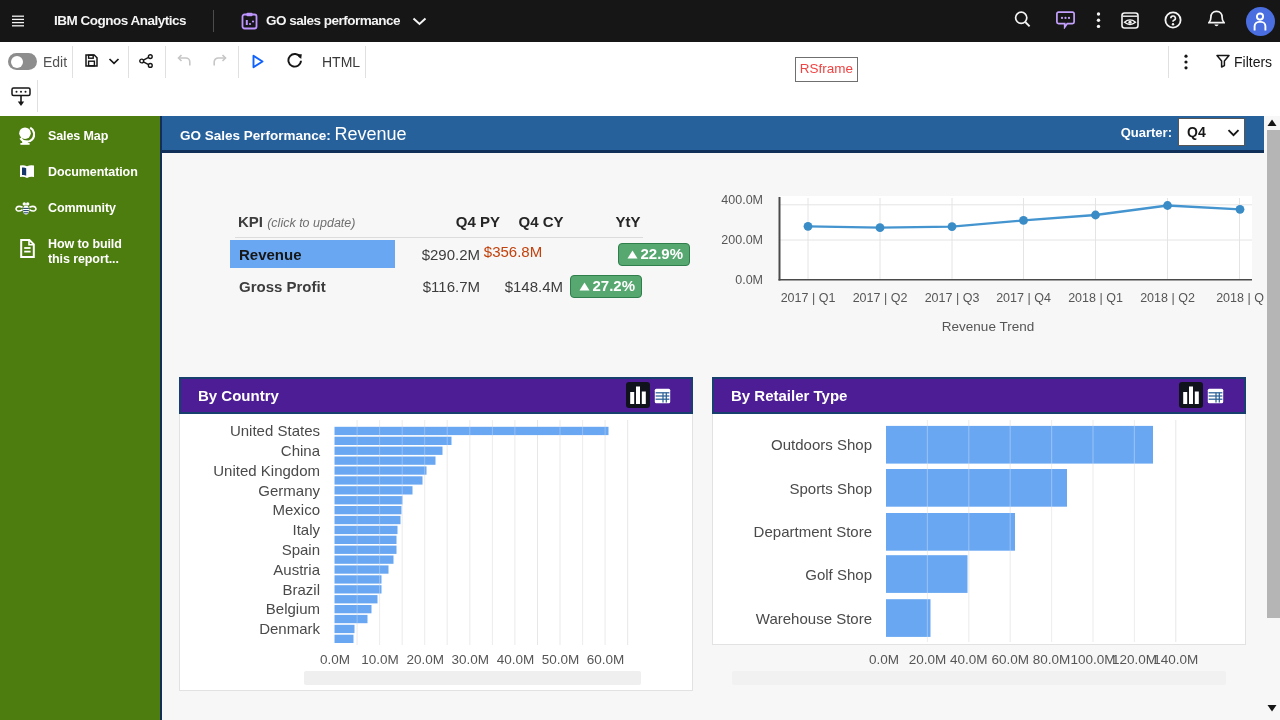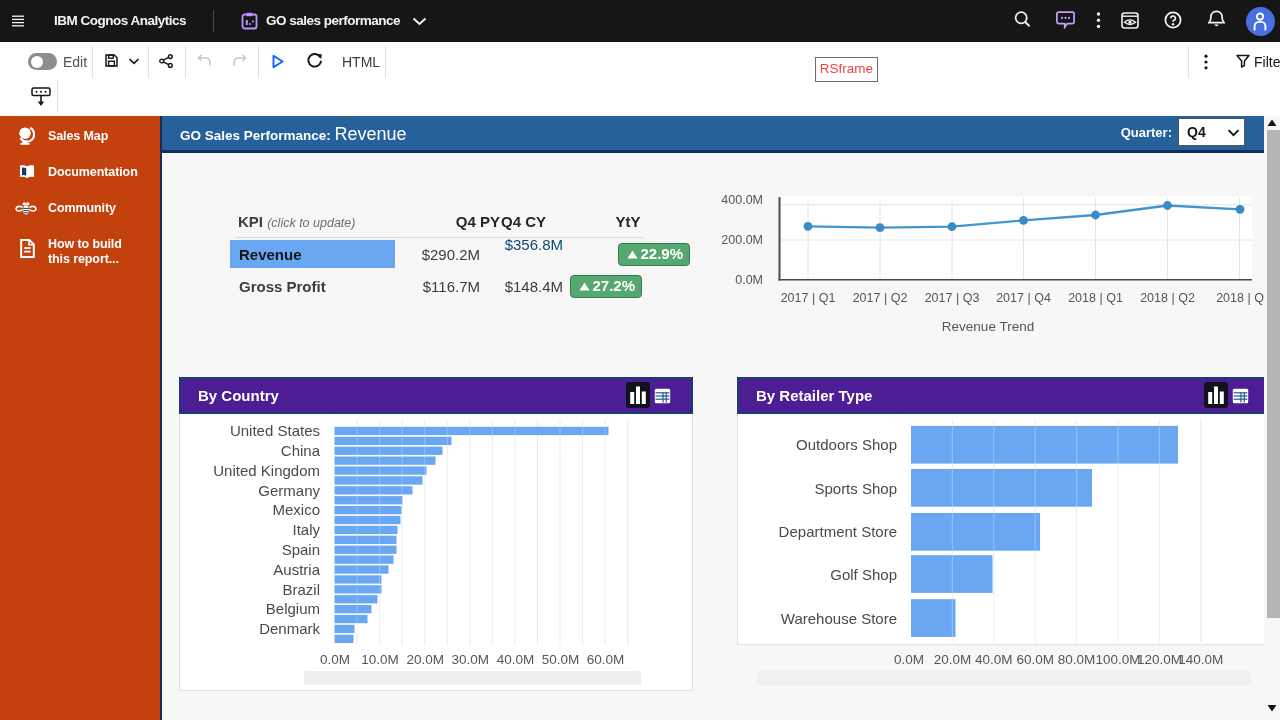--- a/index.html
+++ b/index.html
@@ -3,25 +3,25 @@
 <meta charset="utf-8">
 <style>
   * { margin:0; padding:0; box-sizing:border-box; }
   html,body { width:1280px; height:720px; overflow:hidden; }
   body { font-family:"Liberation Sans", sans-serif; position:relative; background:#fff; }
   .abs { position:absolute; white-space:nowrap; }
   
   #topbar { left:0; top:0; width:1280px; height:42px; background:#161616;padding-left:32px; }
   #topbar .ttl { color:#f4f4f4; font-weight:bold; font-size:13.5px; line-height:42px; letter-spacing:-0.5px; }
   
-  #toolbar { left:0; top:42px; width:1172px; height:74px; background:#ffffff;margin-left:20px; }
+  #toolbar { left:0; top:42px; width:1172px; height:74px; background:#ffffff; }
   .vdiv { position:absolute; width:1px; top:4px; height:32px; background:#e0e0e0; }
   .tbtxt { position:absolute; font-size:14px; top:11.5px; }
   
-  #sidebar { left:0; top:116px; width:161.5px; height:604px; background:#c2410c; border-right:2px solid #132f59; }
+  #sidebar { left:0; top:116px; width:161.5px; height:604px; background:#4d7c0f; border-right:2px solid #132f59; }
   .sbitem { position:absolute; color:#ffffff; font-size:12.5px; font-weight:bold; left:48px; letter-spacing:-0.1px; }
   
   #content { left:162px; top:116px; width:1102px; height:604px; background:#f7f7f7; }
   #rheader { left:162px; top:116px; width:1102px; height:37px; background:#27619c; border-bottom:3px solid #10305a; }
   .panel { position:absolute; }
   .pbody { position:absolute; left:0; top:37px; right:0; bottom:0; background:#fff; border:1px solid #e2e2e2; border-top:none; }
   .phead { position:absolute; left:0; top:0; right:0; height:37px; background:#4c1d95; border:2px solid #17406e; }
   .phead .pt { position:absolute; left:17px; top:8px; color:#fff; font-weight:bold; font-size:15px; }
   .badge { width:72px; height:23px; background:#57a870; border:1.5px solid #2f7e4b; border-radius:4px; }
 </style>
@@ -187,27 +187,27 @@
   <div class="abs" style="left:1016px;top:1.5px;width:67px;height:28px;background:#fff;border:1px solid #565656">
     <div class="abs" style="left:8px;top:5px;font-size:14px;font-weight:bold;color:#161616">Q4</div>
     <svg class="abs" style="left:48px;top:10px" width="13" height="8" viewBox="0 0 13 8">
       <polyline points="1.5,1.2 6.5,6.2 11.5,1.2" fill="none" stroke="#161616" stroke-width="1.9"></polyline>
     </svg>
   </div>
 </div>
 <div class="abs" id="kpi">
   <div class="abs" style="left:238px;top:213px;font-size:15px;font-weight:bold;color:#3d3d3d">KPI <span style="font-weight:normal;font-style:italic;font-size:12.5px;color:#6f6f6f">(click to update)</span></div>
   <div class="abs" style="left:420px;top:213px;width:80px;text-align:right;font-size:15px;font-weight:bold;color:#262626">Q4 PY</div>
-  <div class="abs" style="left:501px;top:213px;width:80px;font-size:15px;font-weight:bold;color:#262626">Q4 CY</div>
+  <div class="abs" style="left:501px;top:213px;width:80px;text-align:center;font-size:15px;font-weight:bold;color:#262626">Q4 CY</div>
   <div class="abs" style="left:588px;top:213px;width:80px;text-align:center;font-size:15px;font-weight:bold;color:#262626">YtY</div>
   <div class="abs" style="left:235px;top:237px;width:408px;height:1px;background:#dcdcdc"></div>
   <div class="abs" style="left:230px;top:240px;width:165px;height:28px;background:#69a7f2"></div>
   <div class="abs" style="left:239px;top:246px;font-size:15px;font-weight:bold;color:#161616">Revenue</div>
   <div class="abs" style="left:380px;top:246px;width:100px;text-align:right;font-size:15px;color:#3d3d3d">$290.2M</div>
-  <div class="abs" style="left:463px;top:236px;width:100px;text-align:right;font-size:15px;color:#0c4a6e">$356.8M</div>
+  <div class="abs" style="left:463px;top:243px;width:100px;text-align:center;font-size:15px;color:#c2410c">$356.8M</div>
   <div class="abs badge" style="left:570px;top:242.5px;margin-left:48px;">
     <svg class="abs" style="left:8px;top:6.5px" width="11" height="9" viewBox="0 0 11 9">
         <polygon points="5.5,0.5 10.5,8.5 0.5,8.5" fill="#fff"></polygon>
       </svg>
     <div class="abs" style="right:6px;top:1.5px;font-size:15px;font-weight:bold;color:#fff">22.9%</div>
   </div>
   <div class="abs" style="left:239px;top:278px;font-size:15px;font-weight:bold;color:#3d3d3d">Gross Profit</div>
   <div class="abs" style="left:380px;top:278px;width:100px;text-align:right;font-size:15px;color:#3d3d3d">$116.7M</div>
   <div class="abs" style="left:463px;top:278px;width:100px;text-align:right;font-size:15px;color:#3d3d3d">$148.4M</div>
   <div class="abs badge" style="left:570px;top:274.5px;">
@@ -353,21 +353,21 @@
         <text x="201.1" y="287">10.0M</text>
         <text x="246.2" y="287">20.0M</text>
         <text x="291.3" y="287">30.0M</text>
         <text x="336.4" y="287">40.0M</text>
         <text x="381.5" y="287">50.0M</text>
         <text x="426.6" y="287">60.0M</text>
     </g>
     <rect x="125" y="294" width="337" height="14" rx="2" fill="#efefef"></rect>
   </svg>
 </div>
-<div class="abs panel" id="byretailer" style="left:737px;top:377px;width:534px;height:268px">
+<div class="abs panel" id="byretailer" style="left:712px;top:377px;width:534px;height:268px">
   <div class="pbody"></div>
   <div class="phead">
       <div class="pt">By Retailer Type</div>
     <div class="abs" style="right:41px;top:2.5px;width:24px;height:26px;background:#10131c;border-radius:3px">
       <svg width="24" height="26" viewBox="0 0 24 26">
           <g fill="#fff">
             <rect x="4.2" y="10" width="4" height="12"></rect>
             <rect x="10" y="4.5" width="4" height="17.5"></rect>
             <rect x="15.8" y="9.5" width="4" height="12.5"></rect>
           </g>

